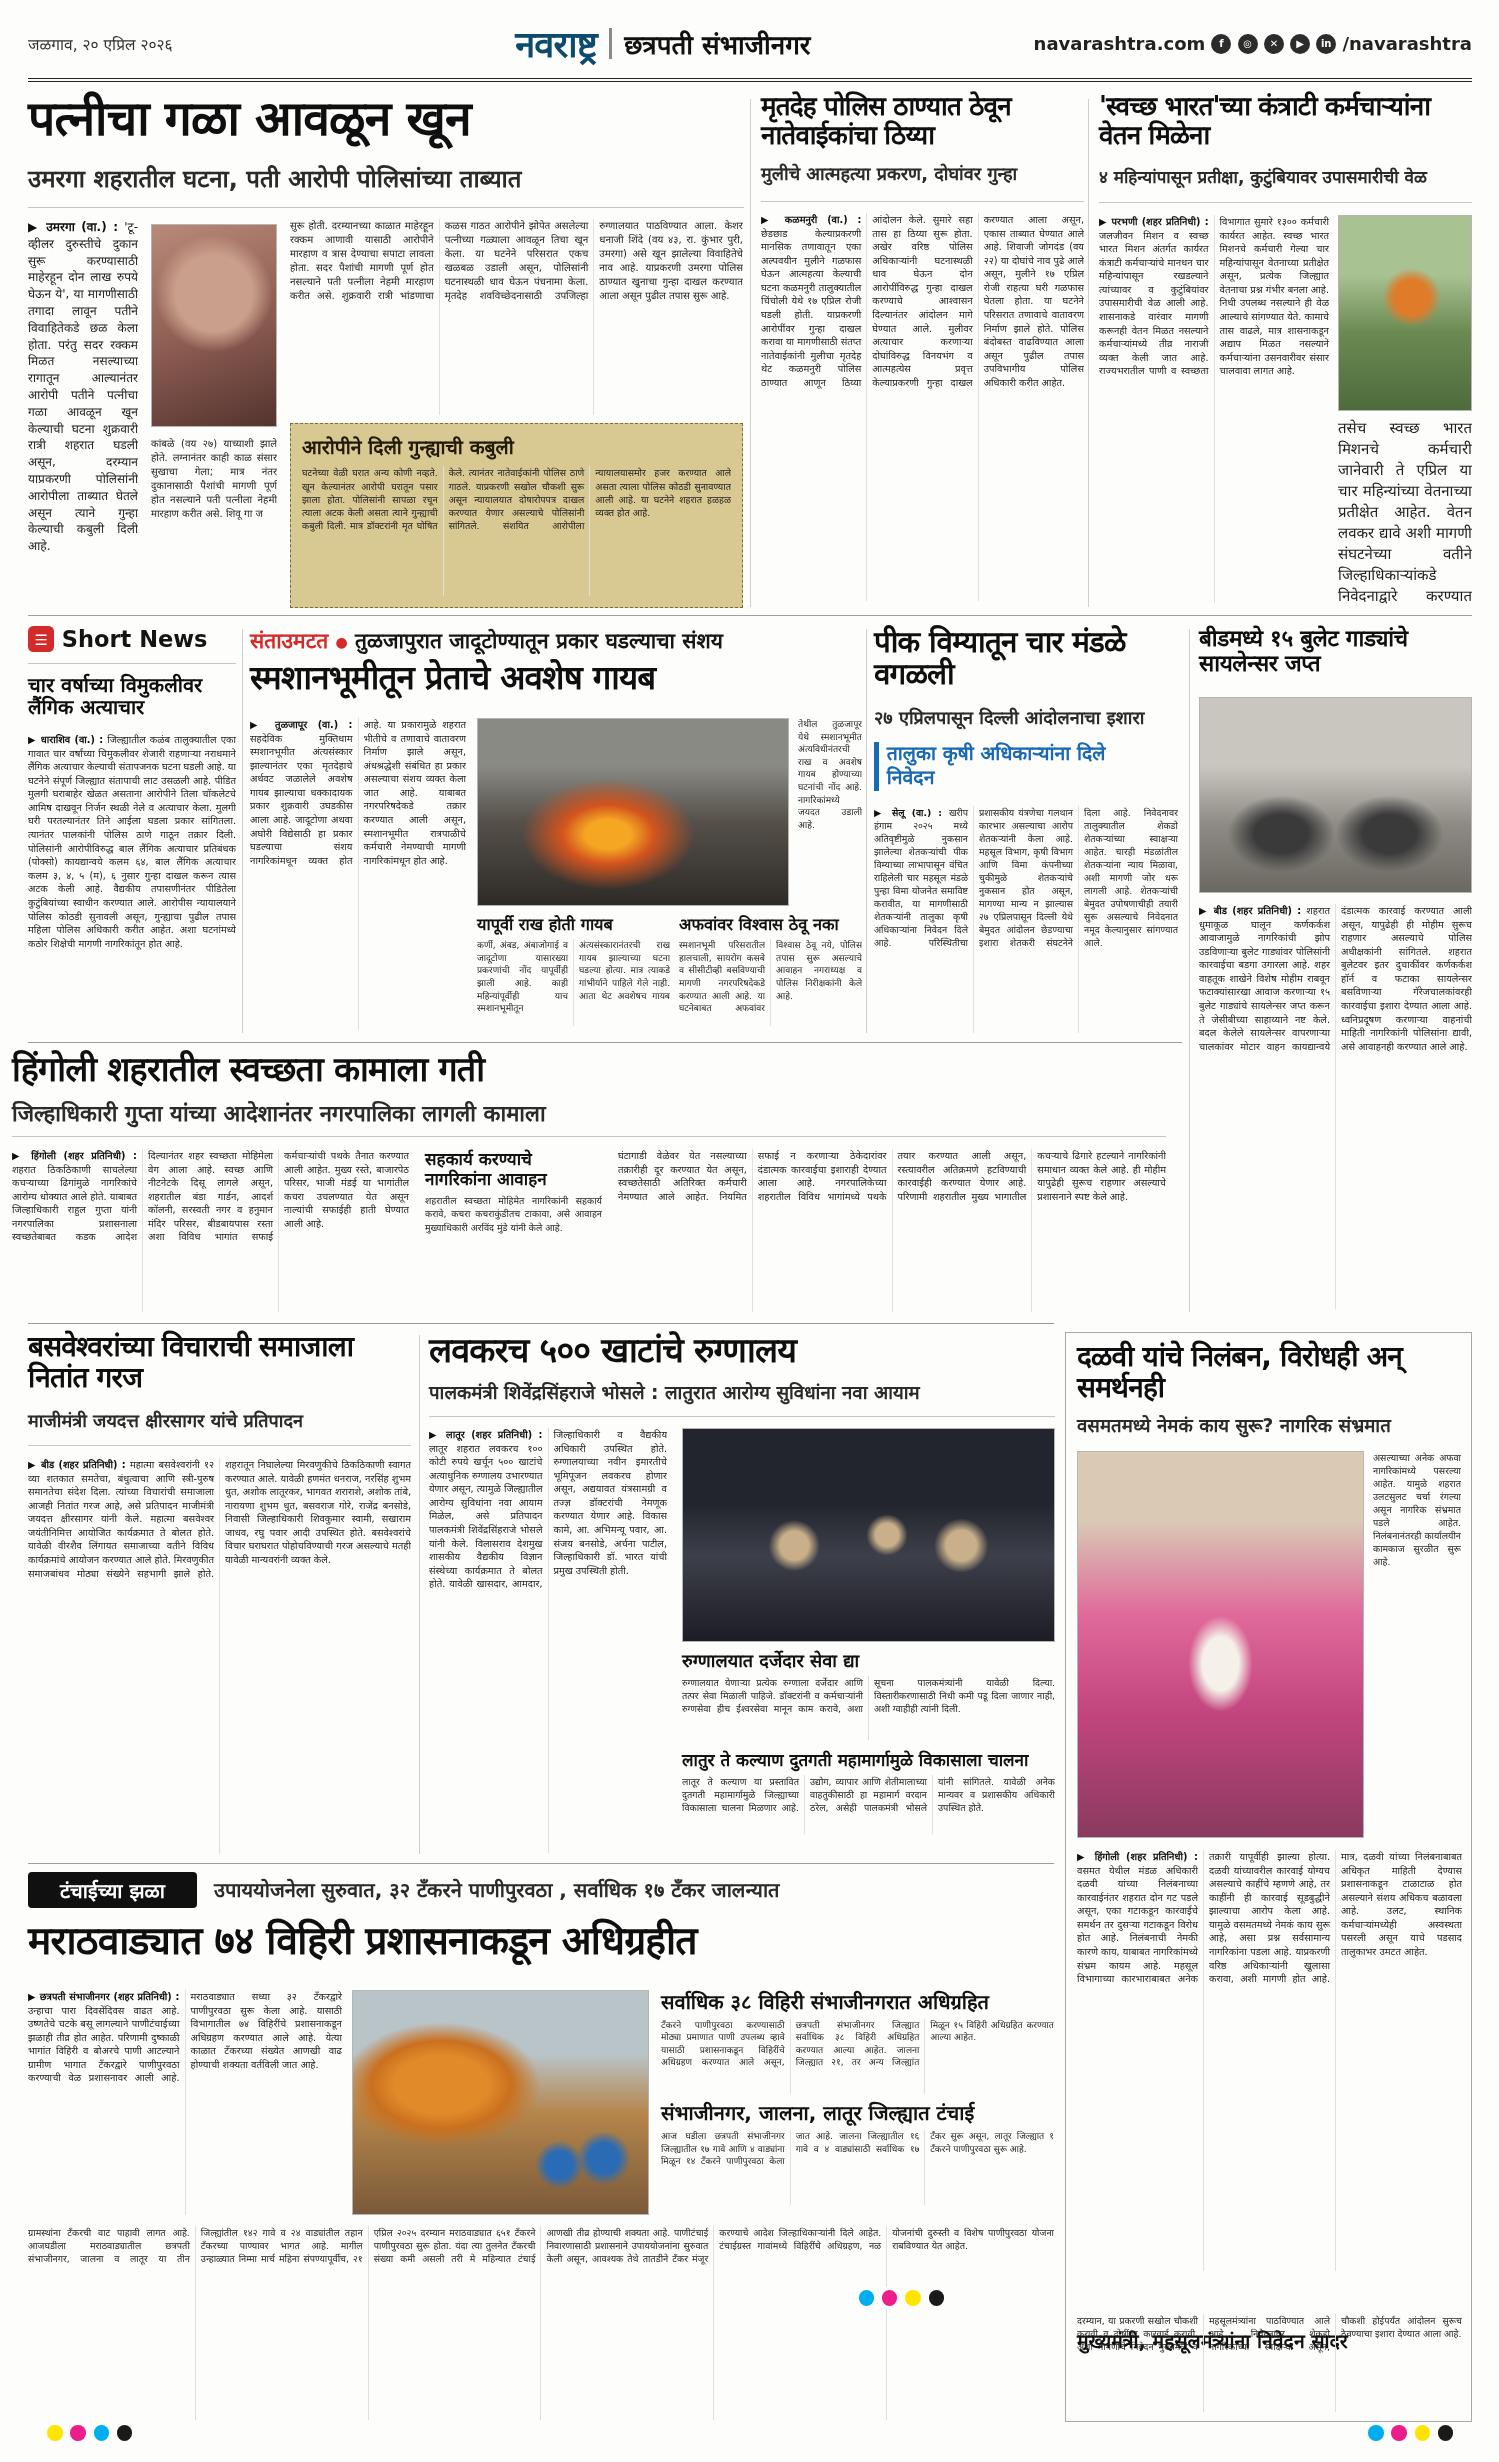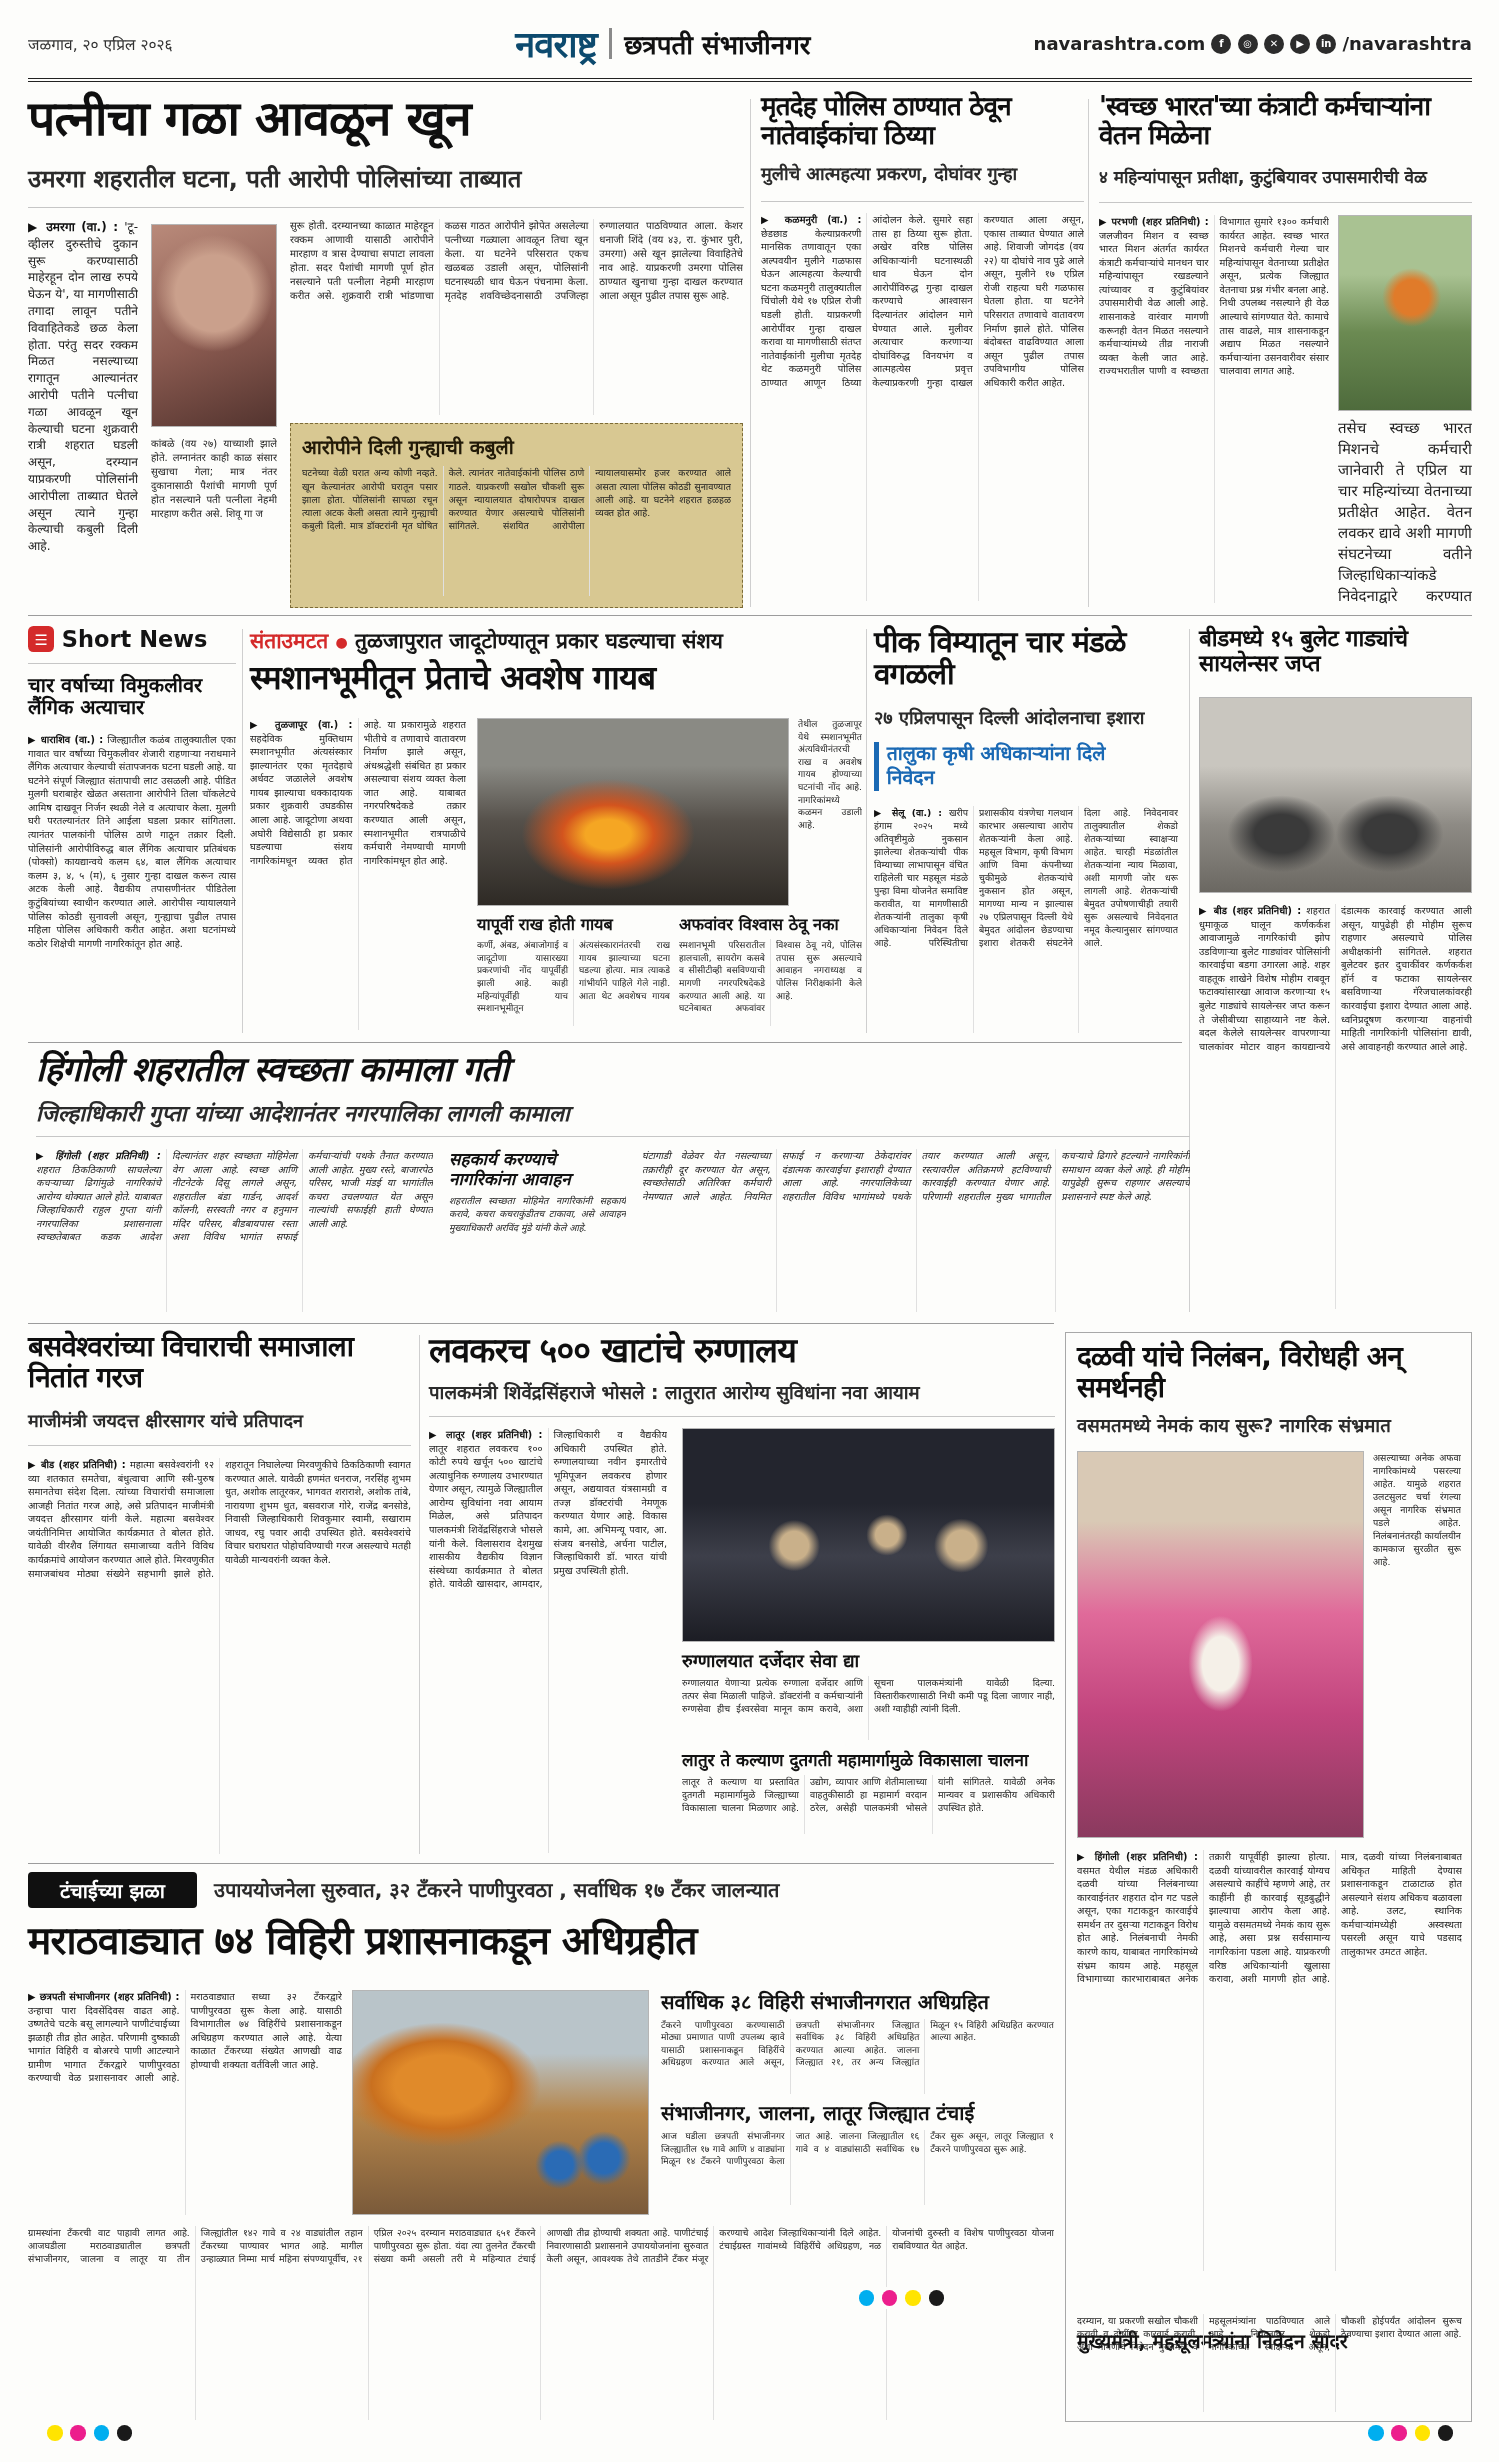--- a/index.html
+++ b/index.html
@@ -128,21 +128,21 @@
       <span class="red">संताउमटत</span>
       <span class="red" style="font-size:14px;vertical-align:middle;">●</span>
       <span>तुळजापुरात जादूटोण्यातून प्रकार घडल्याचा संशय</span>
     </div>
     <h1 class="hl abs" style="left:0;top:34px;width:612px;font-size:33px;">स्मशानभूमीतून प्रेताचे अवशेष गायब</h1>
     <div class="bt c2 abs" style="left:0;top:92px;width:216px;height:312px;font-size:9.7px;">
       <span class="byline">▶ तुळजापूर (वा.) :</span>
       <span>सहदेविक मुक्तिधाम स्मशानभूमीत अंत्यसंस्कार झाल्यानंतर एका मृतदेहाचे अर्धवट जळालेले अवशेष गायब झाल्याचा धक्कादायक प्रकार शुक्रवारी उघडकीस आला आहे. जादूटोणा अथवा अघोरी विद्येसाठी हा प्रकार घडल्याचा संशय नागरिकांमधून व्यक्त होत आहे. या प्रकारामुळे शहरात भीतीचे व तणावाचे वातावरण निर्माण झाले असून, अंधश्रद्धेशी संबंधित हा प्रकार असल्याचा संशय व्यक्त केला जात आहे. याबाबत नगरपरिषदेकडे तक्रार करण्यात आली असून, स्मशानभूमीत रात्रपाळीचे कर्मचारी नेमण्याची मागणी नागरिकांमधून होत आहे.</span>
     </div>
     <div class="photo abs" style="left:227px;top:92px;width:312px;height:188px;background:radial-gradient(ellipse at 42% 62%, #f5a623 0 9%, #d3541e 18%, transparent 34%),linear-gradient(180deg,#8a8a84 0 25%,#55504a 55%,#2e2a25);"></div>
-    <div class="bt abs" style="left:548px;top:92px;width:64px;height:188px;font-size:9px;">तेथील तुळजापूर येथे स्मशानभूमीत अंत्यविधीनंतरची राख व अवशेष गायब होण्याच्या घटनांची नोंद आहे. नागरिकांमध्ये कळमन उडाली आहे.</div>
+    <div class="bt abs" style="left:548px;top:92px;width:64px;height:188px;font-size:9px;">तेथील तुळजापूर येथे स्मशानभूमीत अंत्यविधीनंतरची राख व अवशेष गायब होण्याच्या घटनांची नोंद आहे. नागरिकांमध्ये जयदत उडाली आहे.</div>
     <div class="abs" style="left:227px;top:289px;width:193px;height:118px;">
       <div class="subh" style="font-size:16.3px;">यापूर्वी राख होती गायब</div>
       <div class="bt c2" style="height:87px;font-size:9px;">कर्णी, अंबड, अंबाजोगाई व जादूटोणा यासारख्या प्रकरणांची नोंद यापूर्वीही झाली आहे. काही महिन्यांपूर्वीही याच स्मशानभूमीतून अंत्यसंस्कारानंतरची राख गायब झाल्याच्या घटना घडल्या होत्या. मात्र त्याकडे गांभीर्याने पाहिले गेले नाही. आता थेट अवशेषच गायब झाल्याने नागरिकांमध्ये घबराट पसरली आहे.</div>
     </div>
     <div class="abs" style="left:429px;top:289px;width:183px;height:118px;">
       <div class="subh red" style="font-size:16.3px;">अफवांवर विश्वास ठेवू नका</div>
       <div class="bt c2" style="height:87px;font-size:9px;">स्मशानभूमी परिसरातील हालचाली, सायरोग कसबे व सीसीटीव्ही बसविण्याची मागणी नगरपरिषदेकडे करण्यात आली आहे. या घटनेबाबत अफवांवर विश्वास ठेवू नये, पोलिस तपास सुरू असल्याचे आवाहन नगराध्यक्ष व पोलिस निरीक्षकांनी केले आहे.</div>
     </div>
   </section>
 
@@ -164,21 +164,21 @@
     <h1 class="hl abs" style="left:0;top:0;width:273px;font-size:22.5px;letter-spacing:-0.4px;">बीडमध्ये १५ बुलेट गाड्यांचे सायलेन्सर जप्त</h1>
     <div class="photo abs" style="left:0;top:71px;width:273px;height:196px;background:radial-gradient(ellipse at 30% 70%, #3a3a3a 0 10%, transparent 20%),radial-gradient(ellipse at 70% 70%, #3a3a3a 0 10%, transparent 20%),linear-gradient(180deg,#c9c6bf 0 35%,#8e8b85 65%,#6b6862);"></div>
     <div class="bt c2 abs" style="left:0;top:278px;width:273px;height:405px;font-size:9.7px;">
       <span class="byline">▶ बीड (शहर प्रतिनिधी) :</span>
       <span>शहरात धुमाकूळ घालून कर्णकर्कश आवाजामुळे नागरिकांची झोप उडविणाऱ्या बुलेट गाड्यांवर पोलिसांनी कारवाईचा बडगा उगारला आहे. शहर वाहतूक शाखेने विशेष मोहीम राबवून फटाक्यांसारखा आवाज करणाऱ्या १५ बुलेट गाड्यांचे सायलेन्सर जप्त करून ते जेसीबीच्या साहाय्याने नष्ट केले. बदल केलेले सायलेन्सर वापरणाऱ्या चालकांवर मोटार वाहन कायद्यान्वये दंडात्मक कारवाई करण्यात आली असून, यापुढेही ही मोहीम सुरूच राहणार असल्याचे पोलिस अधीक्षकांनी सांगितले. शहरात बुलेटवर इतर दुचाकींवर कर्णकर्कश हॉर्न व फटाका सायलेन्सर बसविणाऱ्या गॅरेजचालकांवरही कारवाईचा इशारा देण्यात आला आहे. ध्वनिप्रदूषण करणाऱ्या वाहनांची माहिती नागरिकांनी पोलिसांना द्यावी, असे आवाहनही करण्यात आले आहे.</span>
     </div>
   </section>
 
   <div class="hrule" style="left:28px;top:1042px;width:1154px;"></div>
 
-  <section class="abs" style="left:36px;top:1051px;width:1154px;height:262px;font-style:italic;">
+  <section class="abs" style="left:12px;top:1051px;width:1154px;height:262px;">
     <h1 class="hl abs" style="left:0;top:0;width:1154px;font-size:34px;">हिंगोली शहरातील स्वच्छता कामाला गती</h1>
     <h2 class="sub abs" style="left:0;top:50px;width:1154px;font-size:22px;">जिल्हाधिकारी गुप्ता यांच्या आदेशानंतर नगरपालिका लागली कामाला</h2>
     <div class="hairline abs" style="left:0;top:85px;width:1154px;"></div>
     <div class="bt c3 abs" style="left:0;top:98px;width:397px;height:163px;font-size:9.7px;">
       <span class="byline">▶ हिंगोली (शहर प्रतिनिधी) :</span>
       <span>शहरात ठिकठिकाणी साचलेल्या कचऱ्याच्या ढिगांमुळे नागरिकांचे आरोग्य धोक्यात आले होते. याबाबत जिल्हाधिकारी राहुल गुप्ता यांनी नगरपालिका प्रशासनाला स्वच्छतेबाबत कडक आदेश दिल्यानंतर शहर स्वच्छता मोहिमेला वेग आला आहे. स्वच्छ आणि नीटनेटके दिसू लागले असून, शहरातील बंडा गार्डन, आदर्श कॉलनी, सरस्वती नगर व हनुमान मंदिर परिसर, बीडबायपास रस्ता अशा विविध भागांत सफाई कर्मचाऱ्यांची पथके तैनात करण्यात आली आहेत. मुख्य रस्ते, बाजारपेठ परिसर, भाजी मंडई या भागांतील कचरा उचलण्यात येत असून नाल्यांची सफाईही हाती घेण्यात आली आहे.</span>
     </div>
     <div class="abs" style="left:413px;top:98px;width:177px;height:163px;">
       <div class="subh" style="font-size:17px;">सहकार्य करण्याचे नागरिकांना आवाहन</div>
       <div class="bt" style="height:109px;font-size:9.3px;">शहरातील स्वच्छता मोहिमेत नागरिकांनी सहकार्य करावे, कचरा कचराकुंडीतच टाकावा, असे आवाहन मुख्याधिकारी अरविंद मुंडे यांनी केले आहे.</div>

